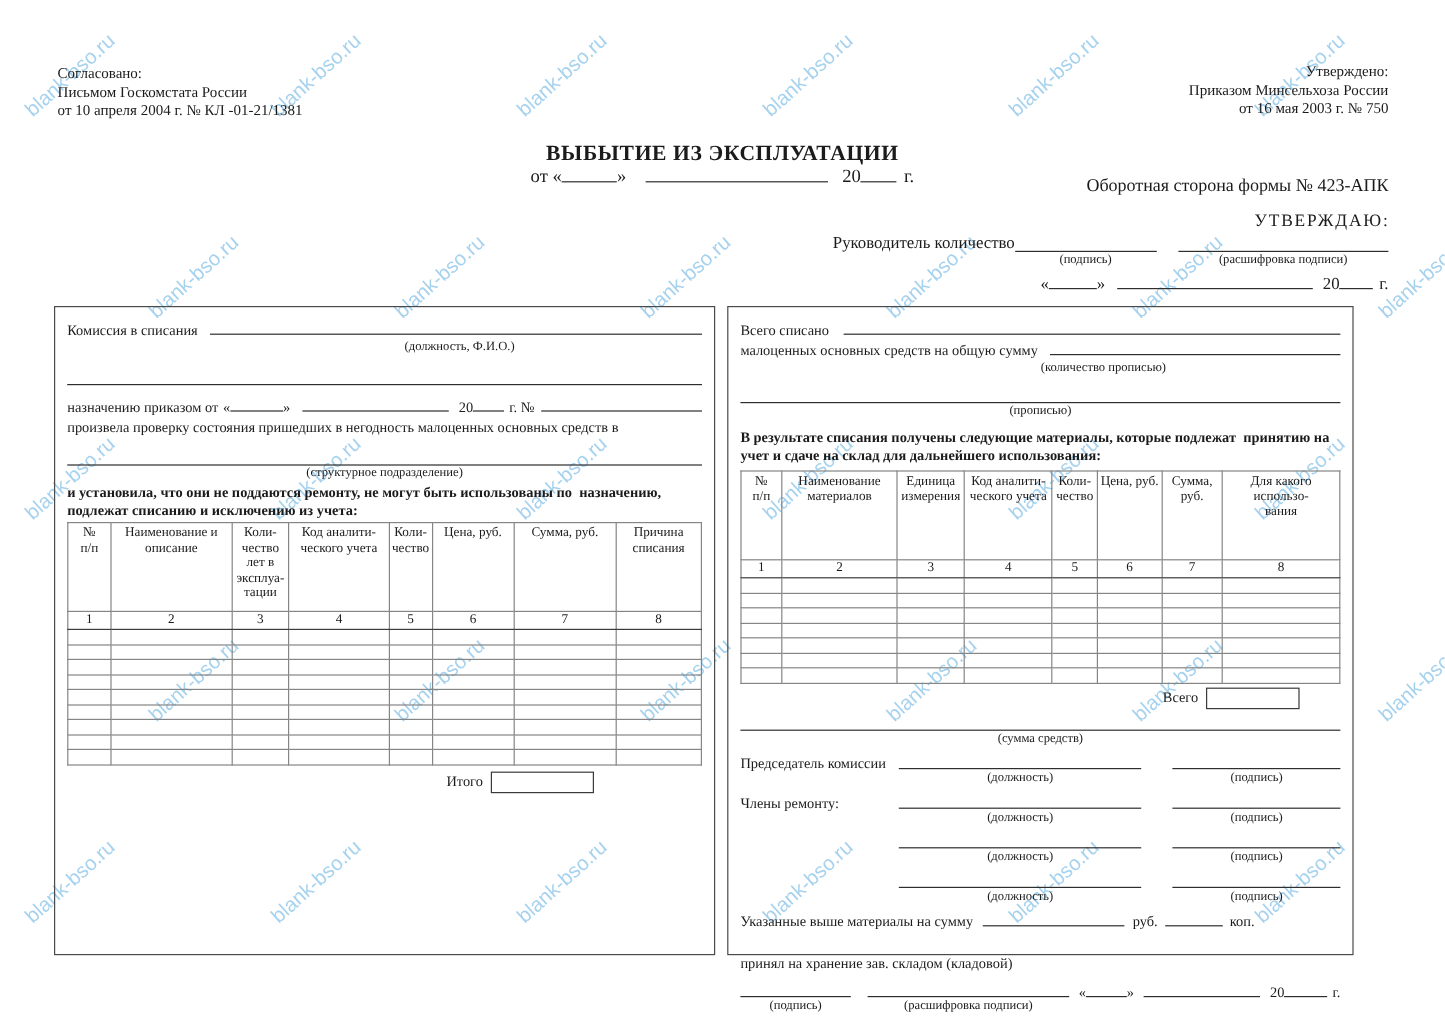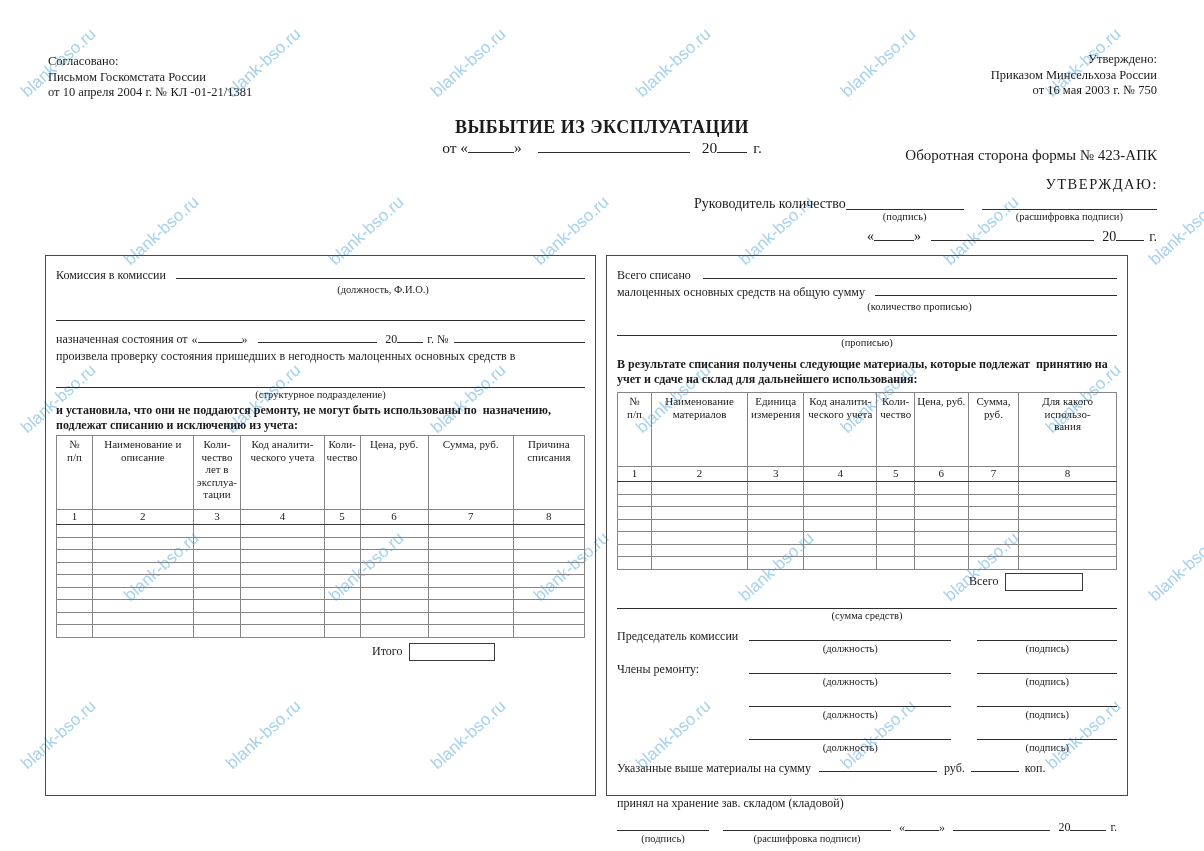--- a/index.html
+++ b/index.html
@@ -136,30 +136,30 @@
         <span class="ln" style="width:40px"></span>
         <span>»</span>
       <span class="ln grow" style="margin-left:10px"></span>
       <span style="margin-left:8px">20</span>
         <span class="ln" style="width:28px"></span>
       <span style="margin-left:5px">г.</span>
     </div>
 
     <div class="panel panel-left">
       <div class="row" style="margin-top:2px">
-        <span style="white-space:nowrap">Комиссия в комиссии</span>
+        <span style="white-space:nowrap">Комиссия в списания</span>
         <span class="ln grow" style="margin-left:10px"></span>
       </div>
       <div class="row">
         <span style="width:125px;flex:none"></span>
         <span class="note grow">(должность, Ф.И.О.)</span>
       </div>
       <div class="full-ln" style="margin-top:13px"></div>
       <div class="row" style="margin-top:10px">
-        <span style="white-space:nowrap">назначенная состояния от</span>
+        <span style="white-space:nowrap">назначению приказом от</span>
         <span style="margin-left:4px">«</span>
           <span class="ln" style="width:44px"></span>
           <span>»</span>
         <span class="ln" style="flex:1.1;margin-left:10px"></span>
         <span style="margin-left:8px">20</span>
           <span class="ln" style="width:26px"></span>
         <span style="margin-left:4px;white-space:nowrap">г. №</span>
         <span class="ln" style="flex:1.2;margin-left:6px"></span>
       </div>
       <div style="margin-top:2px">произвела проверку состояния пришедших в негодность малоценных основных средств в</div>

